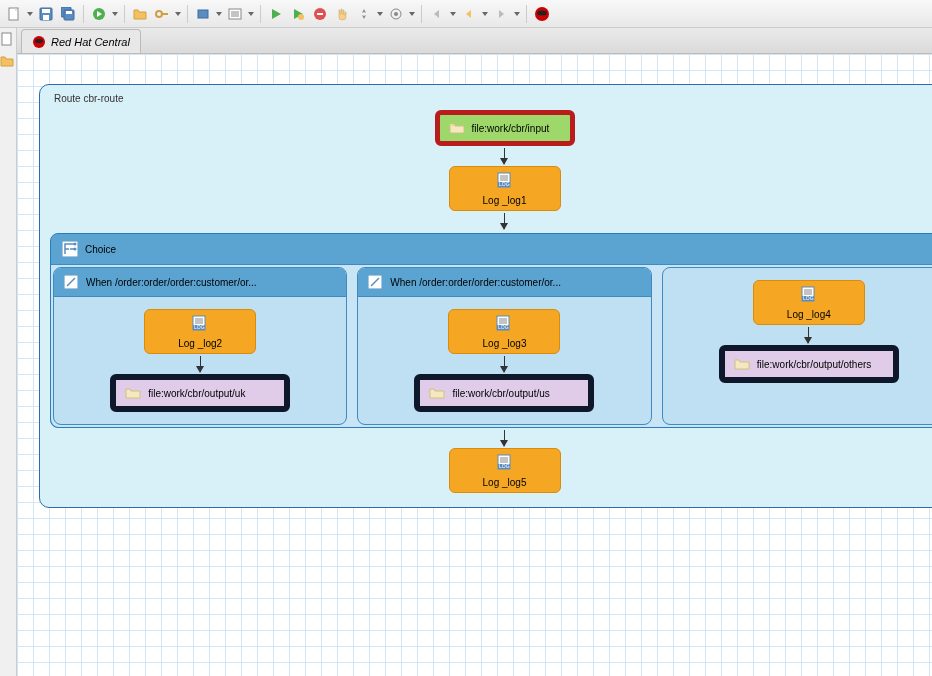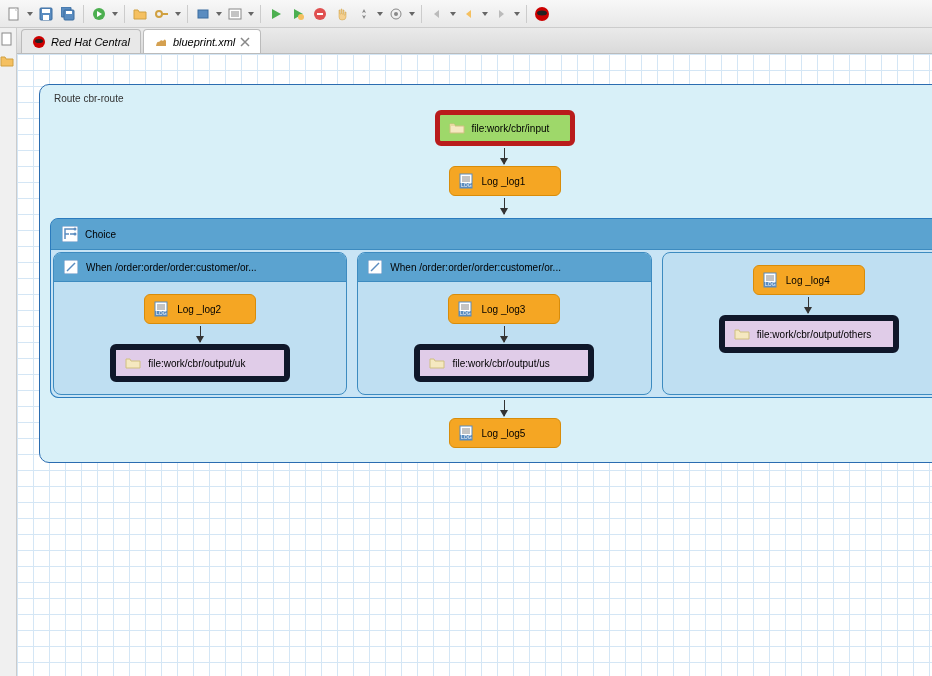--- a/index.html
+++ b/index.html
@@ -21,21 +21,21 @@
 .tab-close { width: 10px; height: 10px; cursor: pointer; }
 
 .canvas { flex: 1; background-color: #fff; background-image: linear-gradient(#d4e6f5 1px, transparent 1px), linear-gradient(90deg, #d4e6f5 1px, transparent 1px); background-size: 16px 16px; padding: 30px 22px; position: relative; overflow: hidden; }
 
 .route-box { border: 1px solid #2b6cb0; border-radius: 10px; background: #d8f0f8; padding: 6px 10px 14px 10px; width: 931px; }
 .route-label { font-size: 10px; color: #333; padding: 2px 0 6px 4px; }
 .route-body { display: flex; flex-direction: column; align-items: center; }
 
 .node { display: flex; align-items: center; border-radius: 6px; padding: 4px 8px; min-height: 30px; gap: 6px; font-size: 10px; }
 .node.green { background: #9ed86a; border: 5px solid #b91c1c; width: 140px; }
-.node.orange { background: #f5a623; border: 1px solid #d88c0a; width: 112px; }
+.node.orange { background: #f5a623; border: 1px solid #d88c0a; width: 112px; flex-direction: column; }
 .node.purple { background: #e0cce8; border: 6px solid #0f172a; width: 180px; }
 
 .icon-box { width: 18px; height: 18px; display: flex; align-items: center; justify-content: center; }
 
 .arrow { width: 1px; height: 16px; background: #333; position: relative; margin: 2px 0; }
 .arrow::after { content: ''; position: absolute; bottom: -1px; left: -4px; width: 0; height: 0; border-left: 4.5px solid transparent; border-right: 4.5px solid transparent; border-top: 7px solid #333; }
 
 .choice-box { border: 1px solid #2b7bbd; border-radius: 8px; background: #5ba3d0; width: 100%; margin-top: 2px; overflow: hidden; }
 .choice-header { display: flex; align-items: center; gap: 6px; padding: 6px 10px; font-size: 10px; color: #000; background: #5ba3d0; }
 .choice-body { background: #c8e4f5; border-top: 1px solid #3d8bc0; padding: 2px; display: flex; gap: 10px; justify-content: space-between; border-radius: 0 0 8px 8px; }
@@ -231,33 +231,20 @@
 
     <div class="tab-bar">
       <div class="tab">
         <span>
             <svg width="14" height="14">
               <circle cx="7" cy="7" r="6" fill="#c00"></circle>
               <ellipse cx="7" cy="6" rx="4" ry="2" fill="#222"></ellipse>
             </svg>
           </span>
         <span>Red Hat Central</span>
-      </div>
-      <div class="tab active">
-        <span>
-            <svg width="14" height="14">
-              <path d="M2 11 Q3 6 5 7 Q7 4 9 6 Q11 3 12 6 L12 11 Z" fill="#d4a050"></path>
-            </svg>
-          </span>
-        <span>blueprint.xml</span>
-        <span class="tab-close">
-            <svg width="10" height="10">
-              <path d="M1 1 L9 9 M9 1 L1 9" stroke="#888" stroke-width="1.5"></path>
-            </svg>
-          </span>
       </div>
     </div>
 
     <div class="canvas">
       <div class="route-box">
         <div class="route-label">Route cbr-route</div>
         <div class="route-body">
 
           <div class="node green">
             <span class="icon-box">

